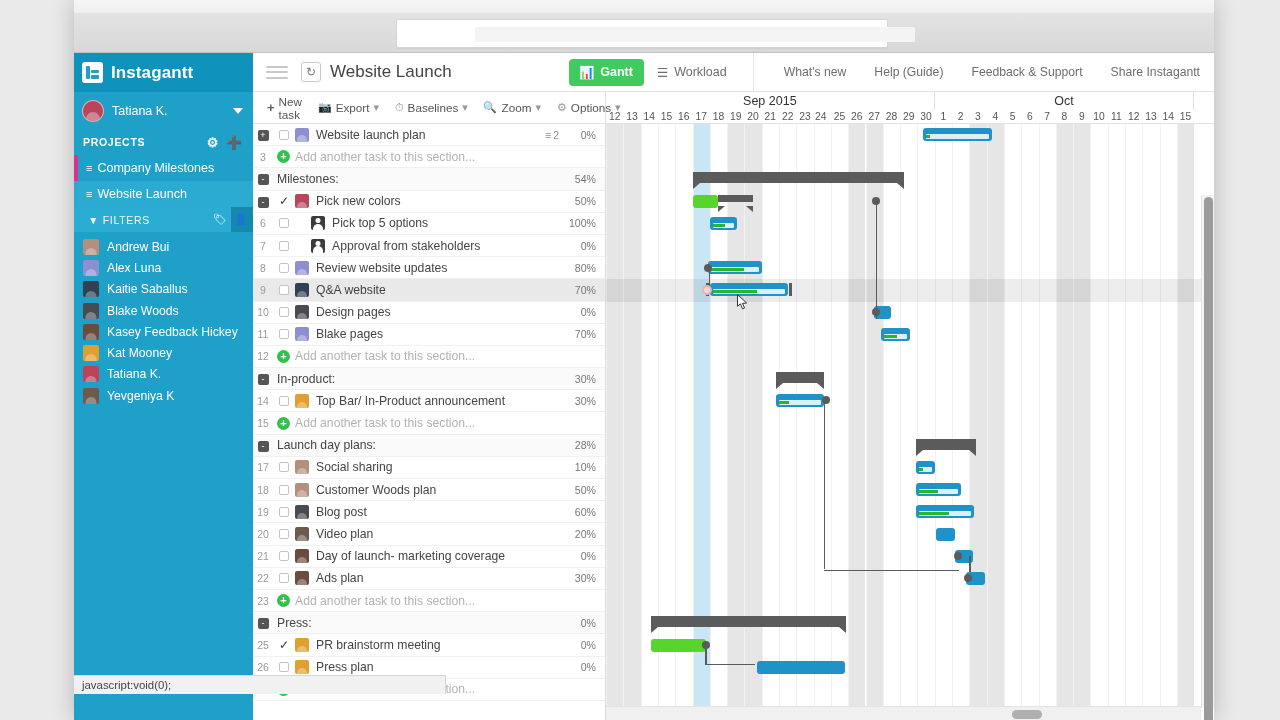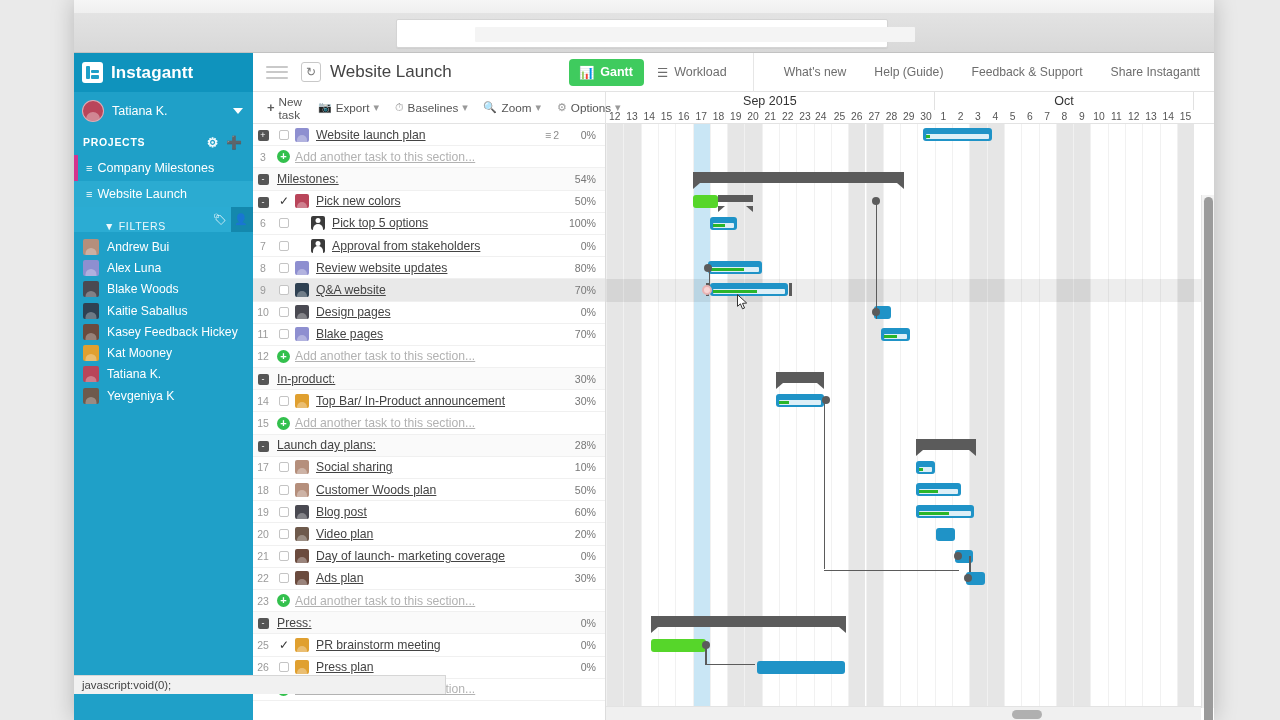--- a/index.html
+++ b/index.html
@@ -53,21 +53,21 @@
   .projects-hd .sp { flex:1 1 auto; }
   .ic-btn { font-size:13px; opacity:.95; margin-left:7px; cursor:pointer; }
 
   .proj { height:26px; display:flex; align-items:center; font-size:12.5px;
     padding-left:12px; position:relative; }
   .proj.active { background:#2babd1; }
   .proj .edge { position:absolute; left:0; top:0; width:4px; height:100%;
     background:#d4338e; }
   .list-ic { font-size:11px; margin-right:6px; letter-spacing:-1px; }
 
-  .filters { height:25px; display:flex; align-items:flex-end; padding-left:30px;
+  .filters { height:25px; display:flex; align-items:center; padding-left:14px;
     font-size:10.5px; letter-spacing:.7px; background:#2bacd3; }
   .filters .fl { flex:1 1 auto; opacity:.92; }
   .tagb { width:22px;height:25px;display:flex;align-items:center;justify-content:center;
     font-size:11px; }
   .personb { width:22px;height:25px;display:flex;align-items:center;justify-content:center;
     background:#1488ad; font-size:11px; }
 
   .people { padding-top:4px; }
   .person { height:21.3px; display:flex; align-items:center; padding-left:9px;
     font-size:12.2px; }
@@ -132,21 +132,21 @@
     flex:0 0 auto; margin:0 6px 0 6px; background:#fff; }
   .chk { width:22px; text-align:center; color:#3a3a3a; font-size:12px; flex:0 0 auto; }
   .tav { width:14px;height:14px;border-radius:2px;margin-right:7px;flex:0 0 auto;
     position:relative; overflow:hidden; }
   .tav::after{content:"";position:absolute;left:50%;top:56%;width:10px;height:10px;
     transform:translateX(-50%);border-radius:50% 50% 35% 35%;background:rgba(255,255,255,.32);}
   .tav.gray{ background:#3b3b3b; }
   .tav.gray::before{content:"";position:absolute;left:50%;top:2px;width:5px;height:5px;
     transform:translateX(-50%);border-radius:50%;background:#fff;}
   .tav.gray::after{ background:#fff; }
-  .tname { flex:1 1 auto; white-space:nowrap; overflow:hidden;text-decoration:underline; }
+  .tname { flex:1 1 auto; white-space:nowrap; overflow:hidden; }
   .tname.muted { color:#b2b2b2; }
   .pct { width:40px; text-align:right; padding-right:9px; font-size:10.6px; color:#777;
     flex:0 0 auto; }
   .subc { font-size:10.5px; color:#8d8d8d; margin-right:6px; display:flex;
     align-items:center; gap:2px; }
   .plusg { width:13px;height:13px;border-radius:50%;background:#33c04d;color:#fff;
     font-size:11px;line-height:11px;text-align:center;margin:0 5px 0 4px;flex:0 0 auto;
     font-weight:700; display:flex;align-items:center;justify-content:center; }
 
   
@@ -251,26 +251,26 @@
         <div class="people" id="people-list">
             <div class="person">
               <span class="pavatar" style="background:#b58f7c"></span>
               <span>Andrew Bui</span>
             </div>
             <div class="person">
               <span class="pavatar" style="background:#8e8fd0"></span>
               <span>Alex Luna</span>
             </div>
             <div class="person">
+              <span class="pavatar" style="background:#2f4152"></span>
+              <span>Kaitie Saballus</span>
+            </div>
+            <div class="person">
               <span class="pavatar" style="background:#4a4a52"></span>
               <span>Blake Woods</span>
-            </div>
-            <div class="person">
-              <span class="pavatar" style="background:#2f4152"></span>
-              <span>Kaitie Saballus</span>
             </div>
             <div class="person">
               <span class="pavatar" style="background:#6b4b3e"></span>
               <span>Kasey Feedback Hickey</span>
             </div>
             <div class="person">
               <span class="pavatar" style="background:#e0a030"></span>
               <span>Kat Mooney</span>
             </div>
             <div class="person">

